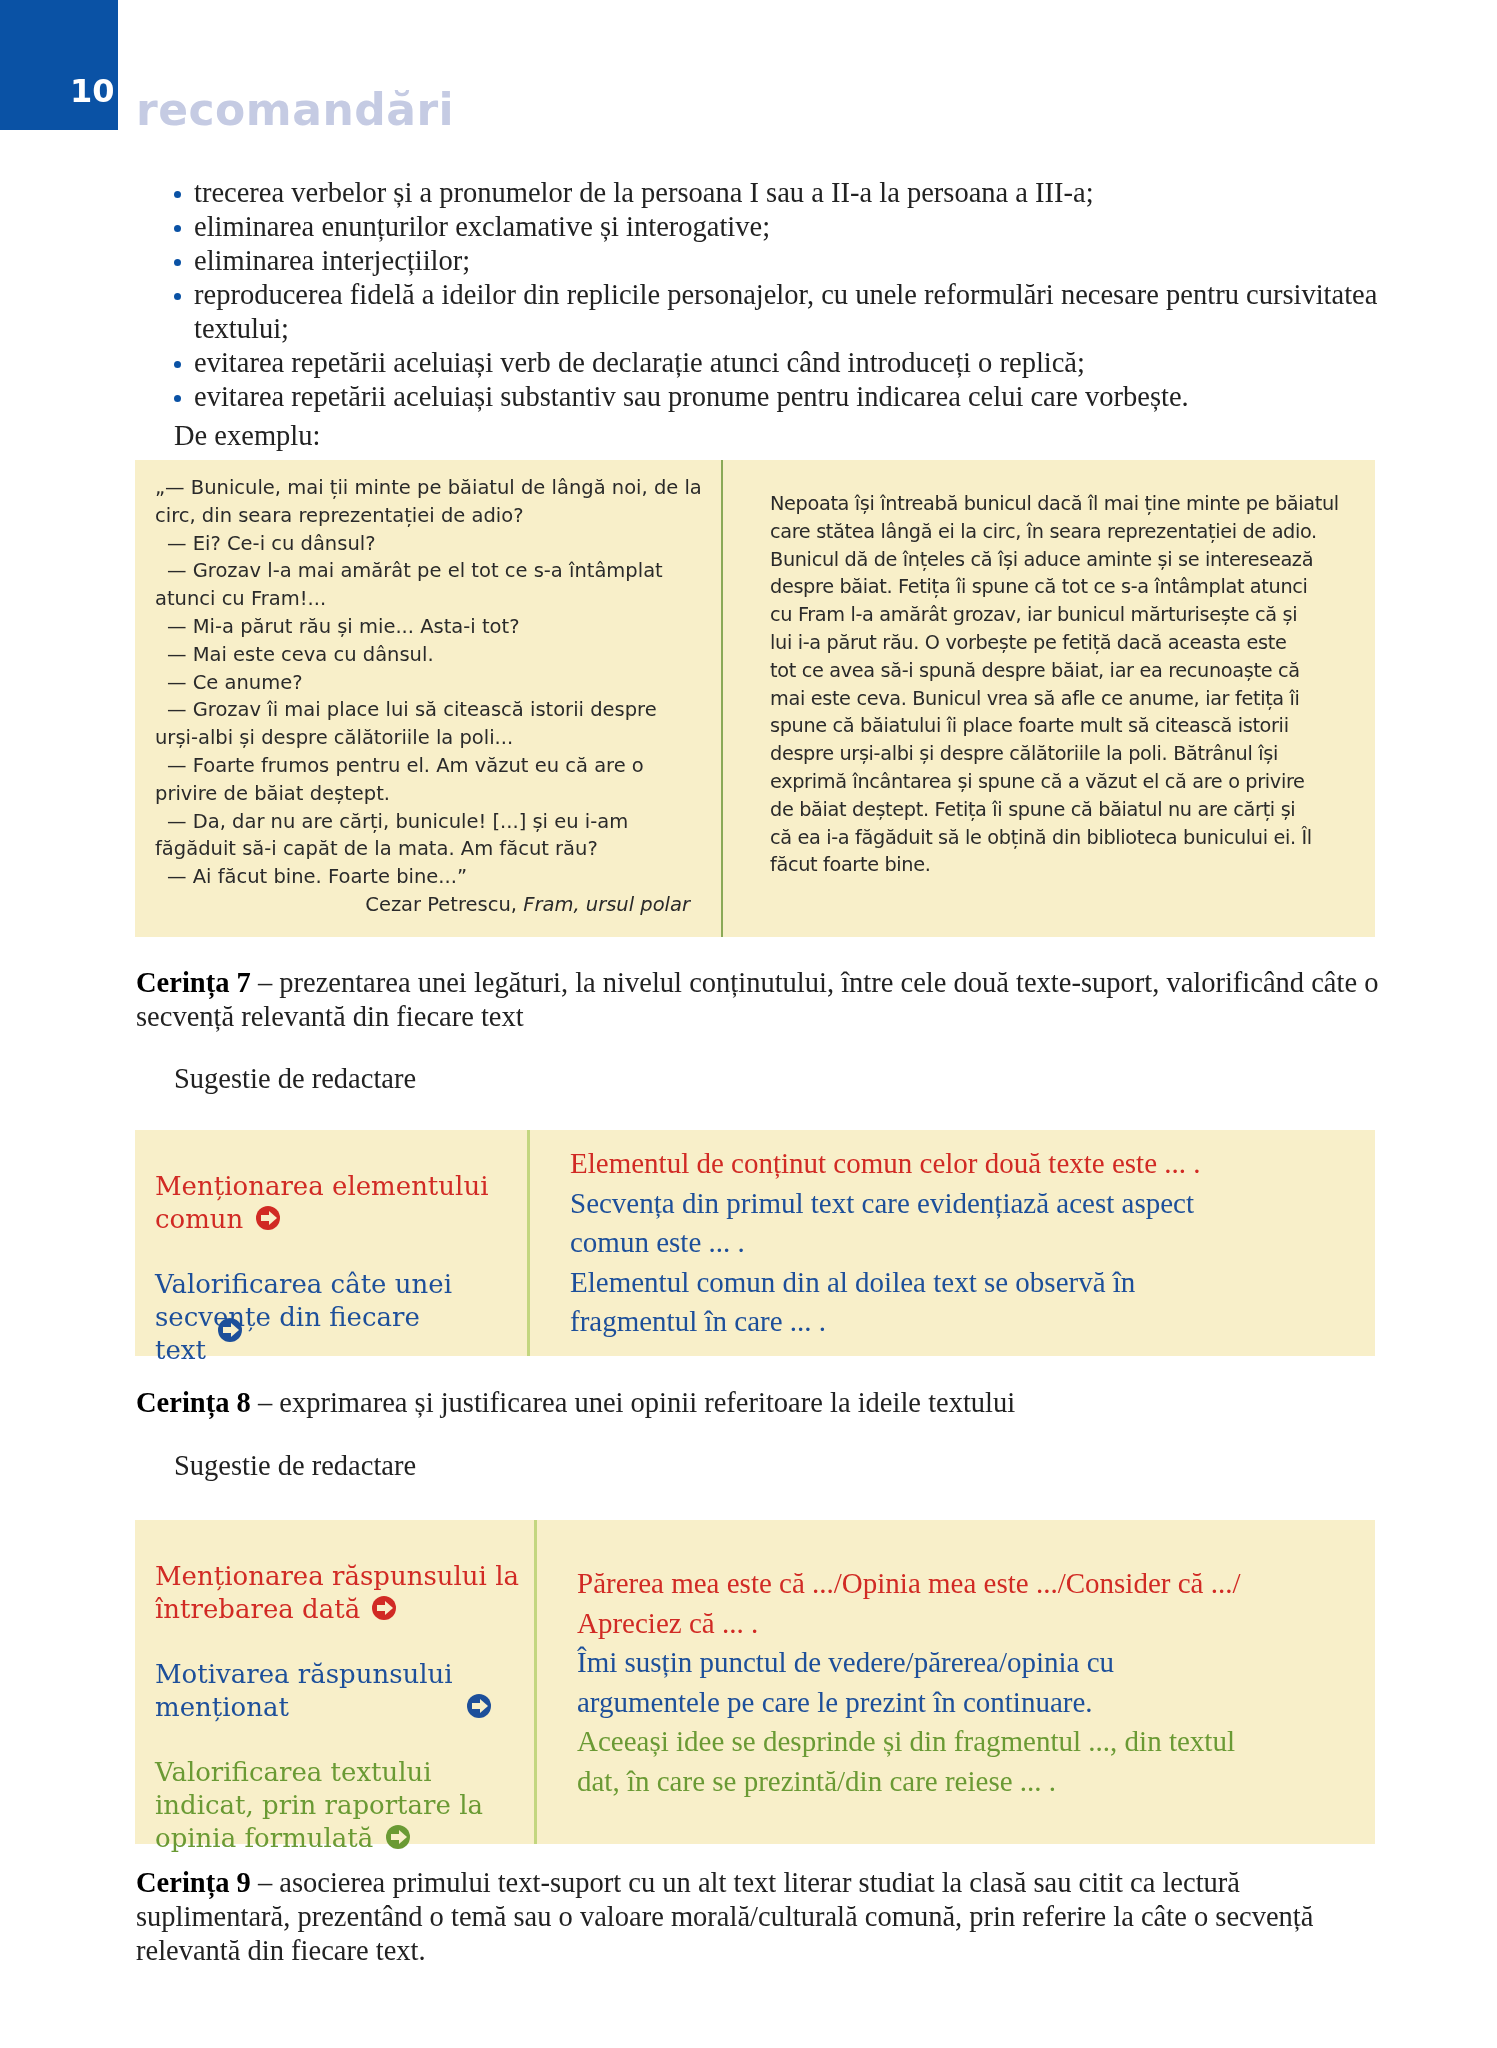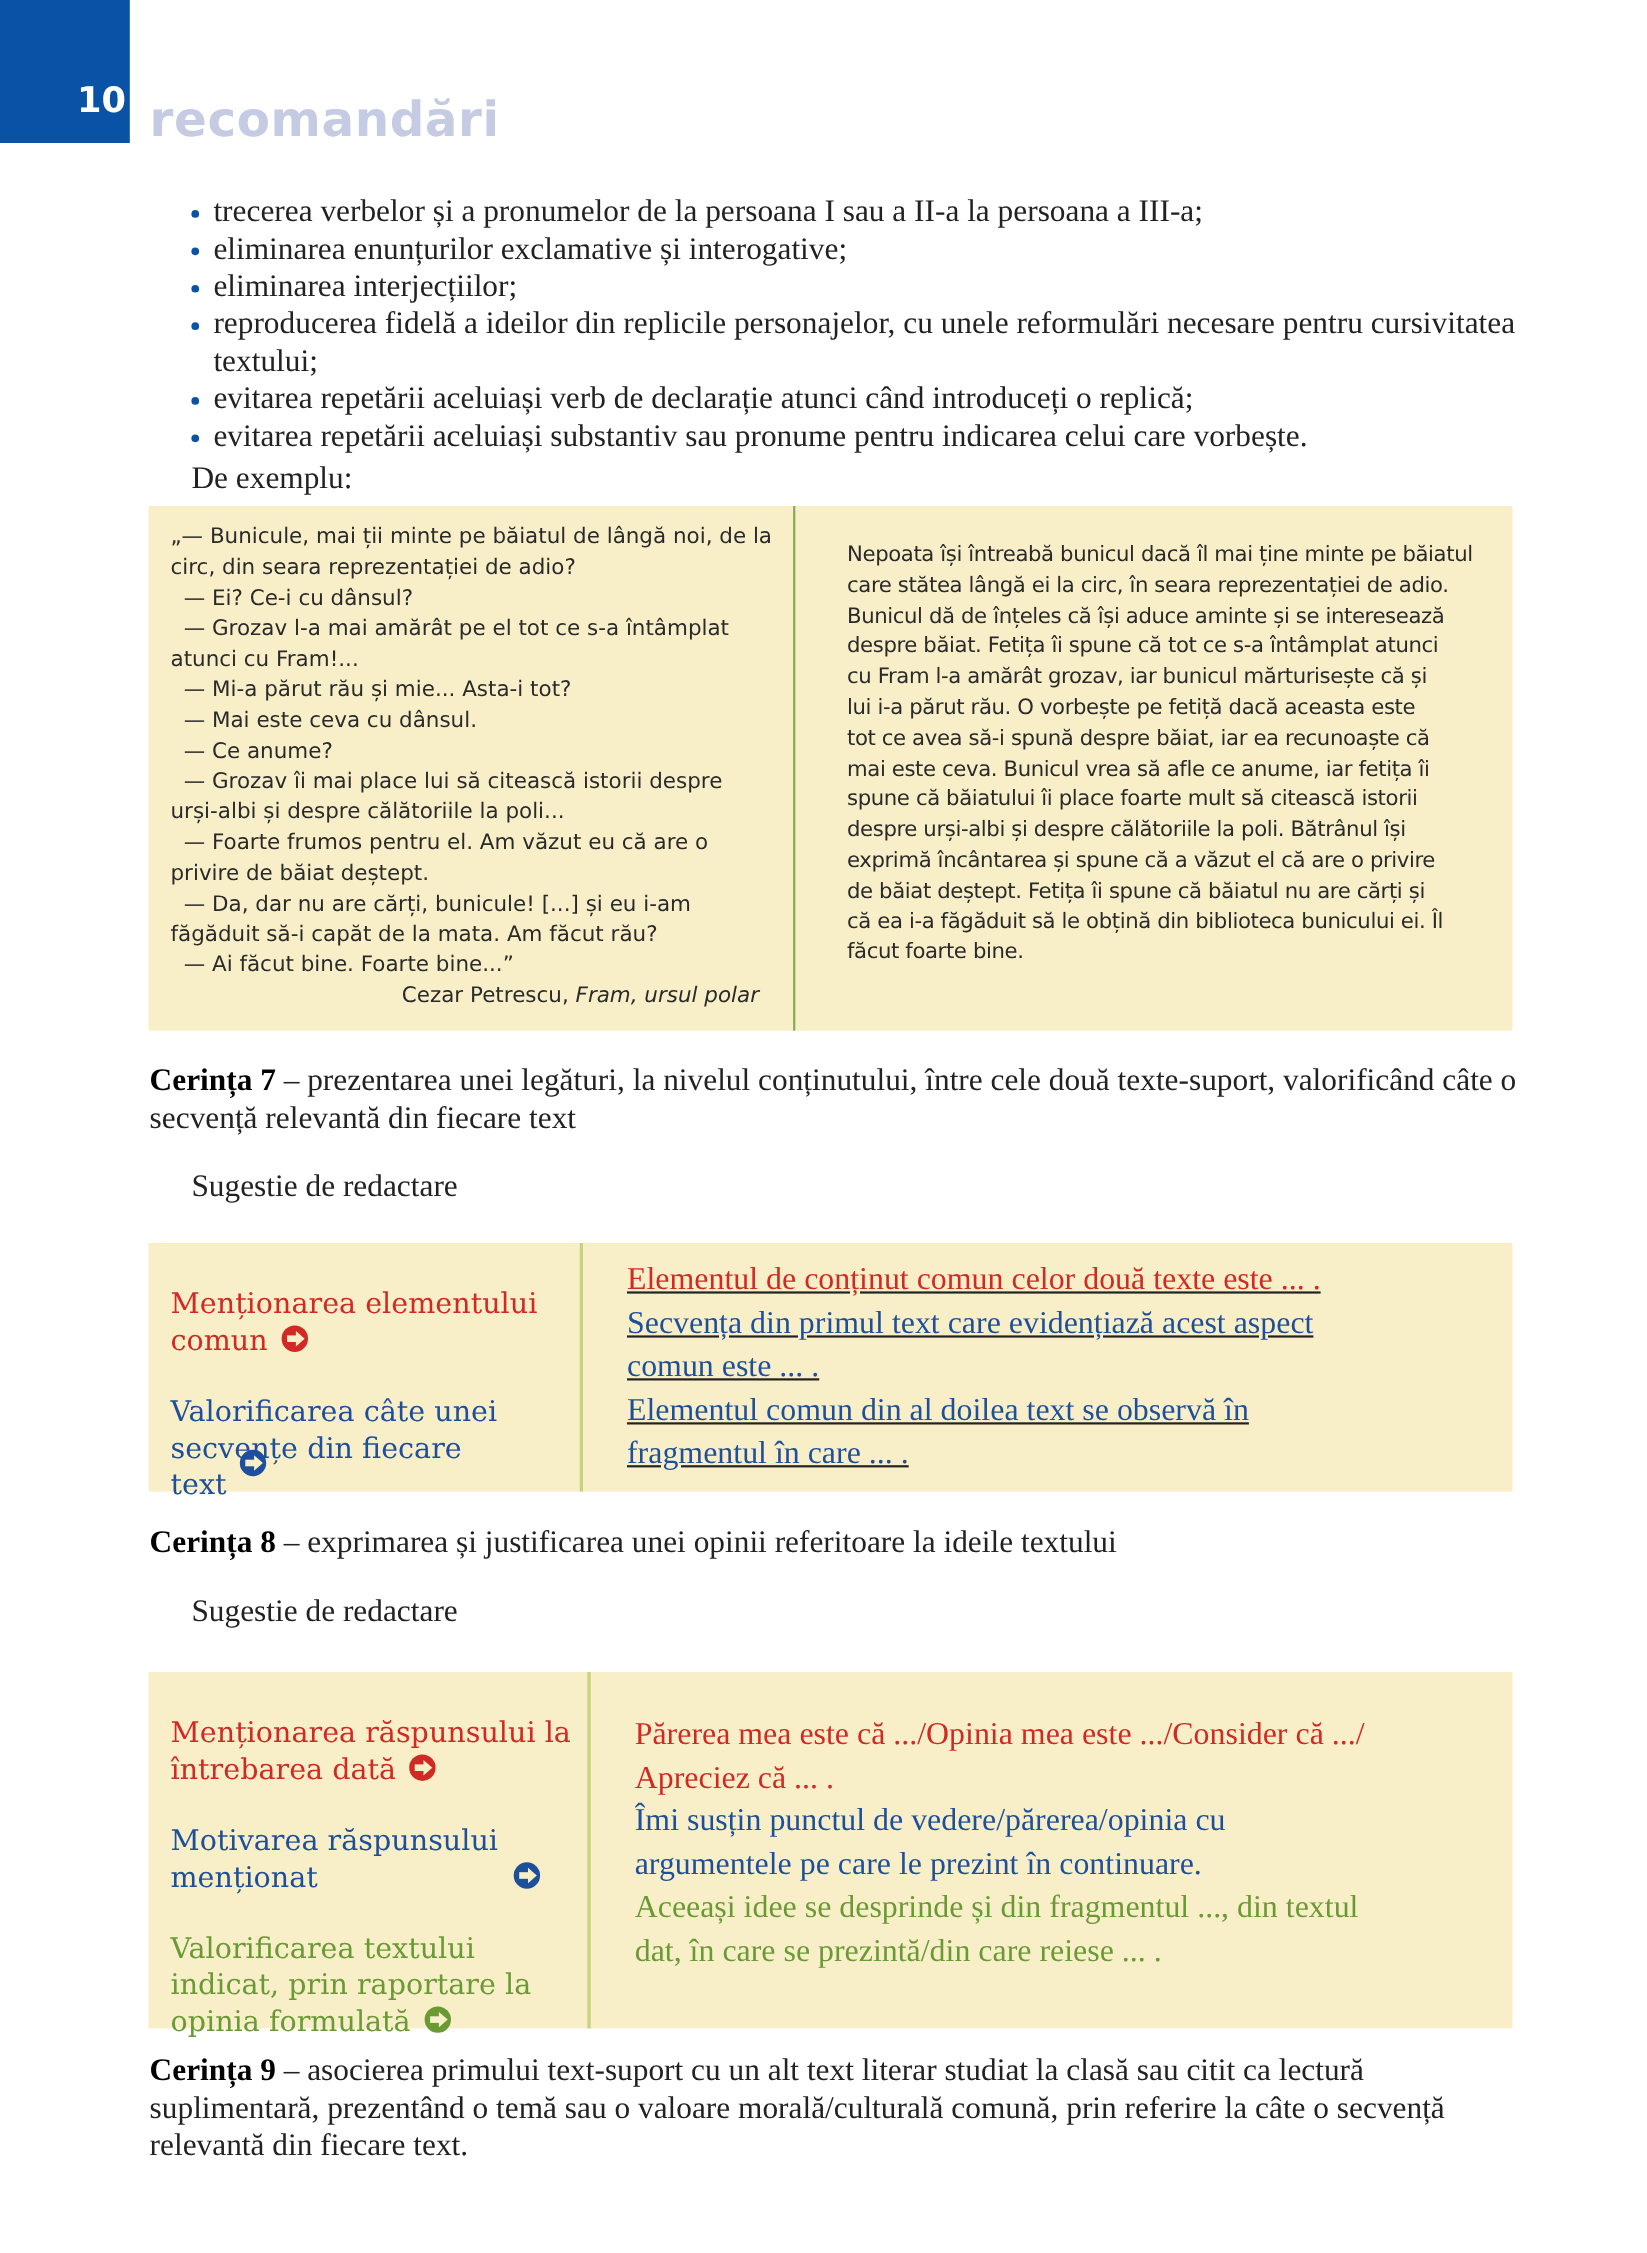--- a/index.html
+++ b/index.html
@@ -153,42 +153,42 @@
 <div class="cerinta" style="top: 966px;">
   <span class="label">Cerința 7</span><span> – prezentarea unei legături, la nivelul conținutului, între cele două texte-suport, valorificând câte o secvență relevantă din fiecare text</span>
 </div>
 <div class="sugestie" style="top: 1063px;">Sugestie de redactare</div>
 
 <div class="sug-box" style="top: 1130px; height: 226px;">
   <div class="sug-left" style="width: 395px;">
     <div class="item red"><span>Menționarea elementului comun</span> <span class="arrow red-bg"></span></div>
     <div class="item blue" style="margin-top: 30px;"><span style="display:inline-block; width: 300px;">Valorificarea câte unei secvențe din fiecare text</span></div>
   </div>
-  <div class="sug-right" style="padding-top: 14px; text-decoration: underline;">
+  <div class="sug-right" style="padding-top: 14px;">
     <div class="red">Elementul de conținut comun celor două texte este ... .</div>
     <div class="blue">Secvența din primul text care evidențiază acest aspect</div>
     <div class="blue">comun este ... .</div>
     <div class="blue">Elementul comun din al doilea text se observă în</div>
     <div class="blue">fragmentul în care ... .</div>
   </div>
 </div>
 <span class="arrow blue-bg" style="position:absolute; left: 214px; top: 1318px;"></span>
 
 <div class="cerinta" style="top: 1386px;">
   <span class="label">Cerința 8</span><span> – exprimarea și justificarea unei opinii referitoare la ideile textului</span>
 </div>
 <div class="sugestie" style="top: 1450px;">Sugestie de redactare</div>
 
 <div class="sug-box" style="top: 1520px; height: 324px;">
   <div class="sug-left" style="width: 402px;">
     <div class="item red"><span>Menționarea răspunsului la întrebarea dată</span> <span class="arrow red-bg"></span></div>
     <div class="item blue" style="margin-top: 30px;"><span style="display:inline-block; width: 300px;">Motivarea răspunsului menționat</span> <span class="arrow blue-bg"></span></div>
     <div class="item green" style="margin-top: 30px;"><span>Valorificarea textului indicat, prin raportare la opinia formulată</span> <span class="arrow green-bg"></span></div>
   </div>
-  <div class="sug-right" style=" margin-top: 37px;">
+  <div class="sug-right" style="padding-top: 44px;">
     <div class="red">Părerea mea este că .../Opinia mea este .../Consider că .../</div>
     <div class="red">Apreciez că ... .</div>
     <div class="blue">Îmi susțin punctul de vedere/părerea/opinia cu</div>
     <div class="blue">argumentele pe care le prezint în continuare.</div>
     <div class="green">Aceeași idee se desprinde și din fragmentul ..., din textul</div>
     <div class="green">dat, în care se prezintă/din care reiese ... .</div>
   </div>
 </div>
 
 <div class="cerinta" style="top: 1866px;">

